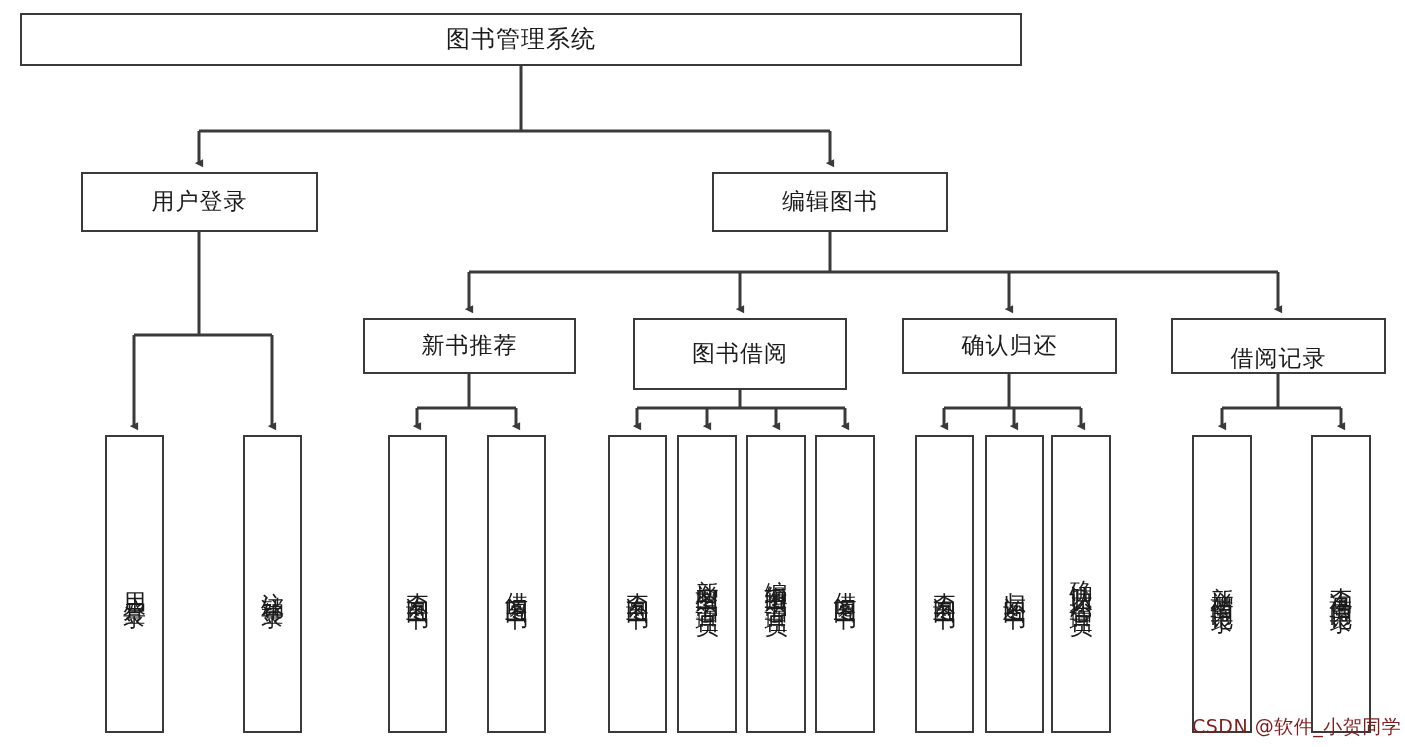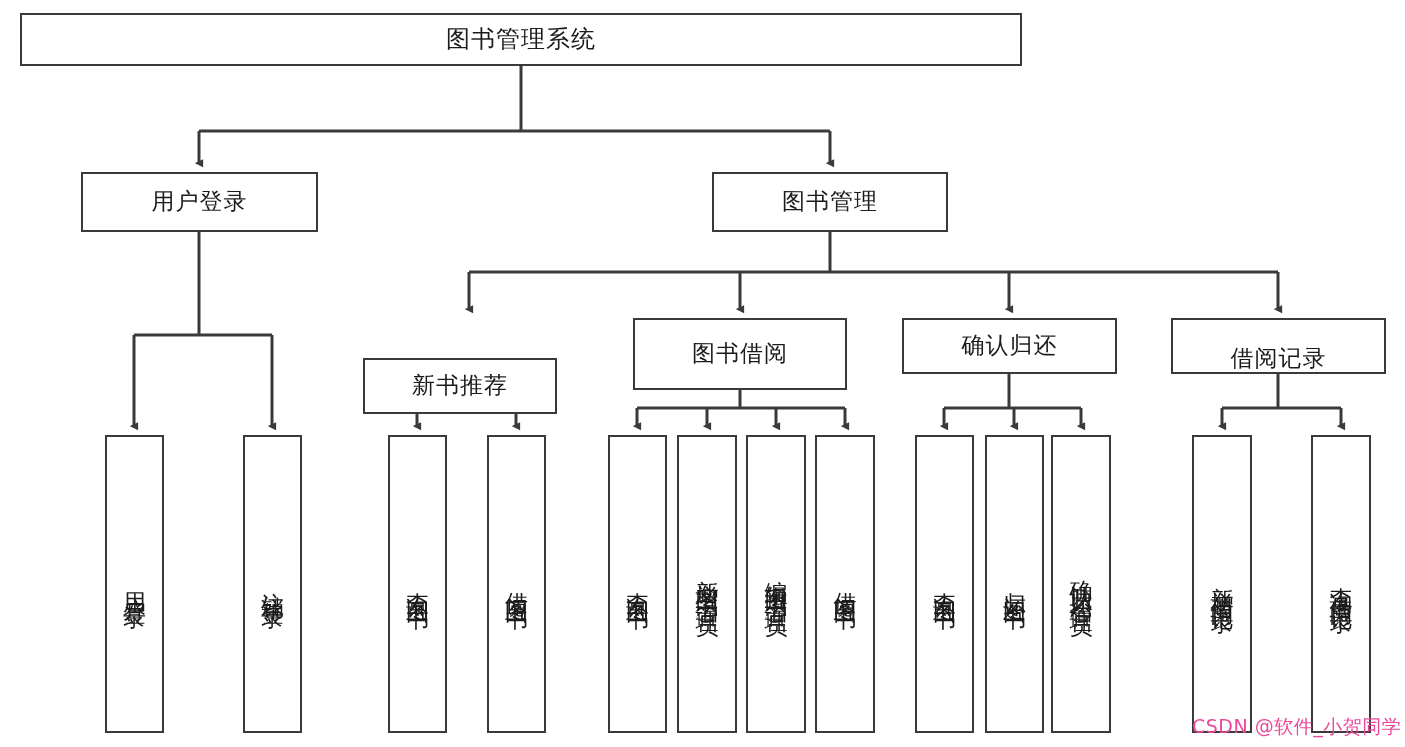--- a/index.html
+++ b/index.html
@@ -56,21 +56,21 @@
   
   #wires{
     position:absolute;
     left:0;top:0;
     width:1405px;height:747px;
     pointer-events:none;
   }
   
   .watermark{
     position:absolute;
-    color:#ec4899;
+    color:#7f1d1d;
     font-size:19px;
     white-space:nowrap;
     letter-spacing:0.5px;
     user-select:none;
   }
 </style>
 </head>
 <body>
 
 <div id="canvas">
@@ -126,24 +126,24 @@
   </svg>
 
   <div class="node horiz root" style="left:20px;top:13px;width:1002px;height:53px;">
     <span class="cap">图书管理系统</span>
   </div>
 
   <div class="node horiz" style="left:81px;top:172px;width:237px;height:60px;">
     <span class="cap">用户登录</span>
   </div>
   <div class="node horiz" style="left:712px;top:172px;width:236px;height:60px;">
-    <span class="cap">图书管理</span>
-  </div>
-
-  <div class="node horiz" style="left:363px;top:318px;width:194px;height:56px;margin-top:40px;">
+    <span class="cap">编辑图书</span>
+  </div>
+
+  <div class="node horiz" style="left:363px;top:318px;width:213px;height:56px;">
     <span class="cap">新书推荐</span>
   </div>
   <div class="node horiz" style="left:633px;top:318px;width:214px;height:72px;">
     <span class="cap">图书借阅</span>
   </div>
   <div class="node horiz" style="left:902px;top:318px;width:215px;height:56px;">
     <span class="cap">确认归还</span>
   </div>
   <div class="node horiz" style="left:1171px;top:318px;width:215px;height:56px;align-items:flex-end;">
     <span class="cap">借阅记录</span>

